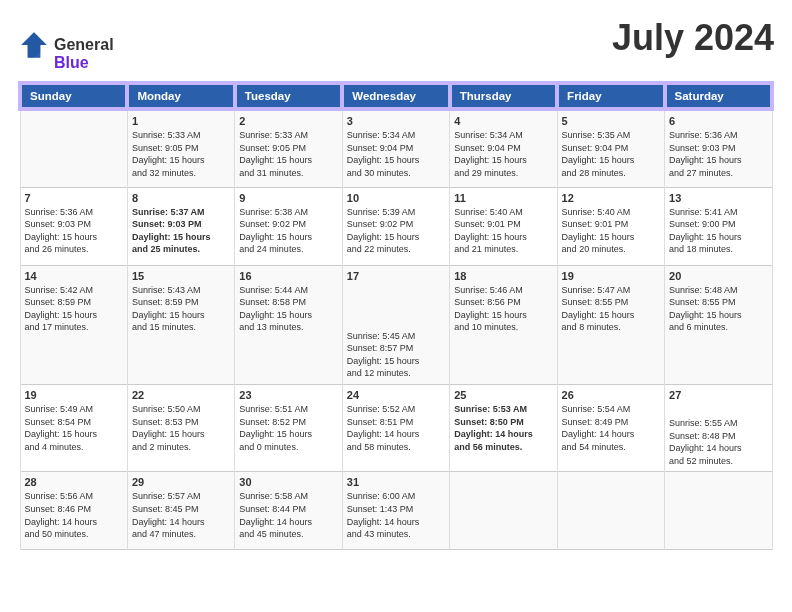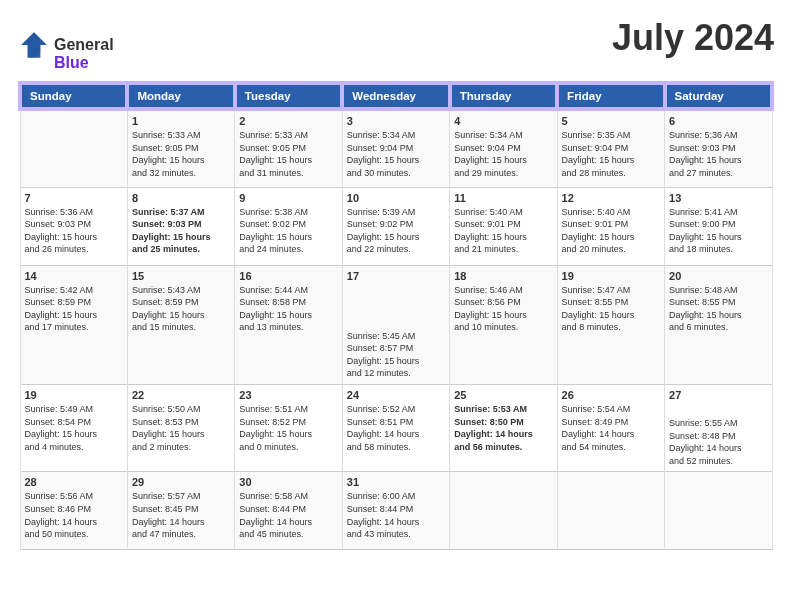--- a/index.html
+++ b/index.html
@@ -355,21 +355,21 @@
           <td>
             <span class="day-num">30</span>
             <div class="cell-info" style="white-space: pre-line;">Sunrise: 5:58 AM
 Sunset: 8:44 PM
 Daylight: 14 hours
 and 45 minutes.</div>
           </td>
           <td>
             <span class="day-num">31</span>
             <div class="cell-info" style="white-space: pre-line;">Sunrise: 6:00 AM
-Sunset: 8:44 PM
+Sunset: 1:43 PM
 Daylight: 14 hours
 and 43 minutes.</div>
           </td>
           <td></td>
           <td></td>
           <td></td>
         </tr>
       </tbody>
   </table>
 </div>

